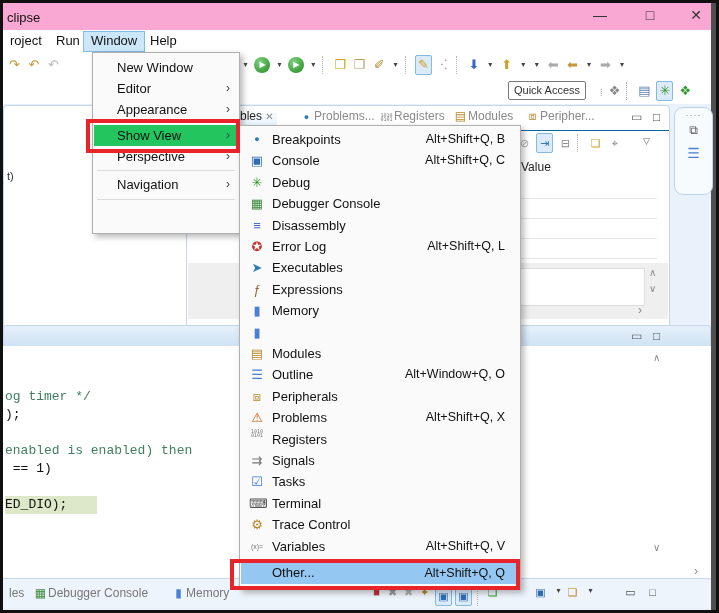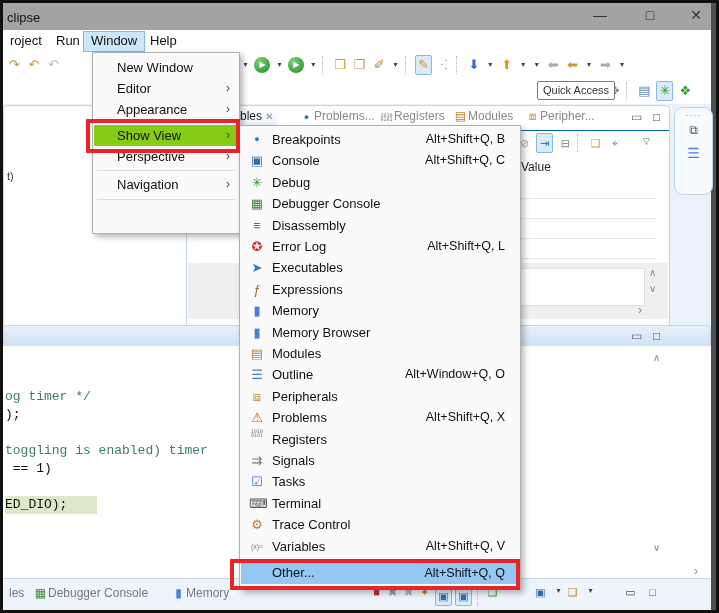--- a/index.html
+++ b/index.html
@@ -2,35 +2,35 @@
 <html><head>
 <meta charset="utf-8">
 <style>
   html,body{margin:0;padding:0;background:#888;}
   #screen{position:relative;width:719px;height:613px;background:#101010;overflow:hidden;
           font-family:"Liberation Sans",sans-serif;-webkit-font-smoothing:antialiased;}
   .abs{position:absolute;}
   #frame{left:3px;top:3px;width:708px;height:607px;background:#ffffff;}
   #rstrip{right:3px;top:3px;width:5px;height:607px;background:#4f4f4f;}
   
-  #titlebar{left:3px;top:3px;width:708px;height:27px;background:#a3a3a3;}
+  #titlebar{left:3px;top:3px;width:708px;height:27px;background:#f9a8d4;}
   .wtitle{left:4px;top:7px;font-size:13px;color:#111;}
   .wctl{top:4px;font-size:14px;color:#333;width:22px;text-align:center;cursor:default;}
   #menubar{left:3px;top:30px;width:708px;height:22px;background:#fff;}
   .mbar-item{top:1px;height:19px;line-height:19px;padding:0 7px;font-size:13px;color:#111;}
   .mbar-item.active{background:#cde7fa;border:1px solid #84b9e2;line-height:17px;}
   
   #toolbar1{left:3px;top:52px;width:708px;height:26px;background:#fff;}
   #toolbar2{left:3px;top:78px;width:708px;height:26px;background:#fff;}
   .tico{display:inline-block;text-align:center;font-size:13px;line-height:20px;height:20px;min-width:15px;vertical-align:top;}
   .caret{font-size:8px;color:#444;min-width:9px;}
   .tsep{display:inline-block;width:5px;height:18px;margin-top:1px;border-left:1px dotted #b5b5b5;vertical-align:top;}
   .selbox{background:#dcebfa;border:1px solid #84b9e2;border-radius:2px;line-height:18px;height:18px;}
   .runbtn{width:16px;height:16px;margin-top:2px;border-radius:50%;background:radial-gradient(circle at 35% 30%,#7fd07f,#1f8a1f);color:#fff;font-size:8px;line-height:16px;}
-  #qa-box{left:537px;top:81px;width:76px;height:17px;border:1px solid #7a7a7a;border-radius:2px;
+  #qa-box{left:508px;top:81px;width:76px;height:17px;border:1px solid #7a7a7a;border-radius:2px;
           font-size:11px;color:#333;text-align:center;line-height:17px;background:#fff;}
   
   #bench{left:3px;top:104px;width:708px;height:506px;background:#e9f1fa;}
   .panel{background:#fff;border:1px solid #c4d6ea;border-radius:4px 4px 0 0;}
   #debug-panel{left:3px;top:105px;width:182px;height:221px;}
   #vars-panel{left:186px;top:105px;width:482px;height:221px;}
   .tabbar{position:absolute;left:0;top:0;right:0;height:24px;border-bottom:1px solid #0369a1;}
   .vtab{position:absolute;top:3px;height:20px;font-size:12px;color:#8a8a8a;white-space:nowrap;}
   .vtab .ti{display:inline-block;width:15px;text-align:center;}
   .vtab.active{color:#222;background:linear-gradient(#fefefe,#e4f0fc);border-bottom:2px solid #86b8e6;padding:0 3px;}
@@ -50,21 +50,21 @@
   #bottombar{left:3px;top:578px;width:708px;height:29px;background:#eef4fb;border-top:1px solid #c8d8ea;}
   .btab{position:absolute;top:7px;font-size:12px;color:#777;white-space:nowrap;}
   .btab .ti{display:inline-block;width:15px;text-align:center;}
   .bico{position:absolute;top:7px;font-size:11px;width:15px;text-align:center;}
   
   .menu{position:absolute;background:#fafafa;border:1px solid #b0b0b0;box-shadow:3px 3px 6px rgba(0,0,0,.28);z-index:50;}
   #win-menu{left:92px;top:52px;width:146px;height:180px;}
   .wmi{position:absolute;left:1px;right:1px;height:21px;line-height:21px;font-size:13px;color:#111;}
   .wmi .mlab{position:absolute;left:23px;}
   .wmi .arr{position:absolute;right:8px;font-size:12px;color:#444;}
-  .wmi.hl{background:#84cc16;}
+  .wmi.hl{background:#22c55e;}
   .msep{position:absolute;left:4px;right:4px;height:1px;background:#dcdcdc;}
   #sv-menu{left:239px;top:125px;width:280px;height:463px;z-index:60;}
   .smi{position:absolute;left:1px;right:1px;height:21px;line-height:21px;font-size:13px;color:#111;}
   .smi .mico{position:absolute;left:8px;width:16px;text-align:center;}
   .smi .mlab{position:absolute;left:31px;}
   .smi .msc{position:absolute;right:14px;font-size:12.5px;color:#111;}
   .smi.sel{background:#94c8f2;}
   
   .redbox{position:absolute;border:4px solid #e8232a;z-index:70;pointer-events:none;}
   #red1{left:86px;top:119px;width:146px;height:26px;}
@@ -199,21 +199,21 @@
   <div class="abs" id="ed-band">
     <span class="abs minmax" style="left:627px;top:3px">▭</span>
     <span class="abs minmax" style="left:649px;top:3px">□</span>
   </div>
   <div class="abs" id="editor">
     <div class="cline" style="top:6px"></div>
     <div class="cline" style="top:24px"></div>
     <div class="cline comment" style="top:42px">og timer */</div>
     <div class="cline" style="top:60px">);</div>
     <div class="cline" style="top:78px"></div>
-    <div class="cline comment" style="top:96px">toggling is enabled) timer</div>
+    <div class="cline comment" style="top:96px">enabled is enabled) then</div>
     <div class="cline" style="top:114px"> == 1)</div>
     <div class="cline" style="top:132px"></div>
     <div class="cline hl" style="top:150px">ED_DIO);</div>
     <span class="abs scr" style="left:650px;top:6px">∧</span>
     <span class="abs scr" style="left:650px;top:196px">∨</span>
     <span class="abs scr" style="left:691px;top:218px;font-size:12px">›</span>
   </div>
 
   <div class="abs" id="bottombar">
     <div class="btab" style="left:6px">
@@ -305,21 +305,20 @@
     <div class="smi" style="top:153px">
         <span class="mico" style="color: rgb(138, 109, 59); white-space: pre;">ƒ</span>
         <span class="mlab">Expressions</span>
       </div>
     <div class="smi" style="top:174px">
         <span class="mico" style="color: rgb(74, 127, 212); white-space: pre;">▮</span>
         <span class="mlab">Memory</span>
       </div>
     <div class="smi" style="top:196px">
         <span class="mico" style="color: rgb(74, 127, 212); white-space: pre;">▮</span>
-        <span class="mlab">Memory Browser</span>
       </div>
     <div class="smi" style="top:217px">
         <span class="mico" style="color: rgb(184, 134, 43); white-space: pre;">▤</span>
         <span class="mlab">Modules</span>
       </div>
     <div class="smi" style="top:238px">
         <span class="mico" style="color: rgb(74, 127, 212); white-space: pre;">☰</span>
         <span class="mlab">Outline</span>
         <span class="msc">Alt+Window+Q, O</span>
       </div>

